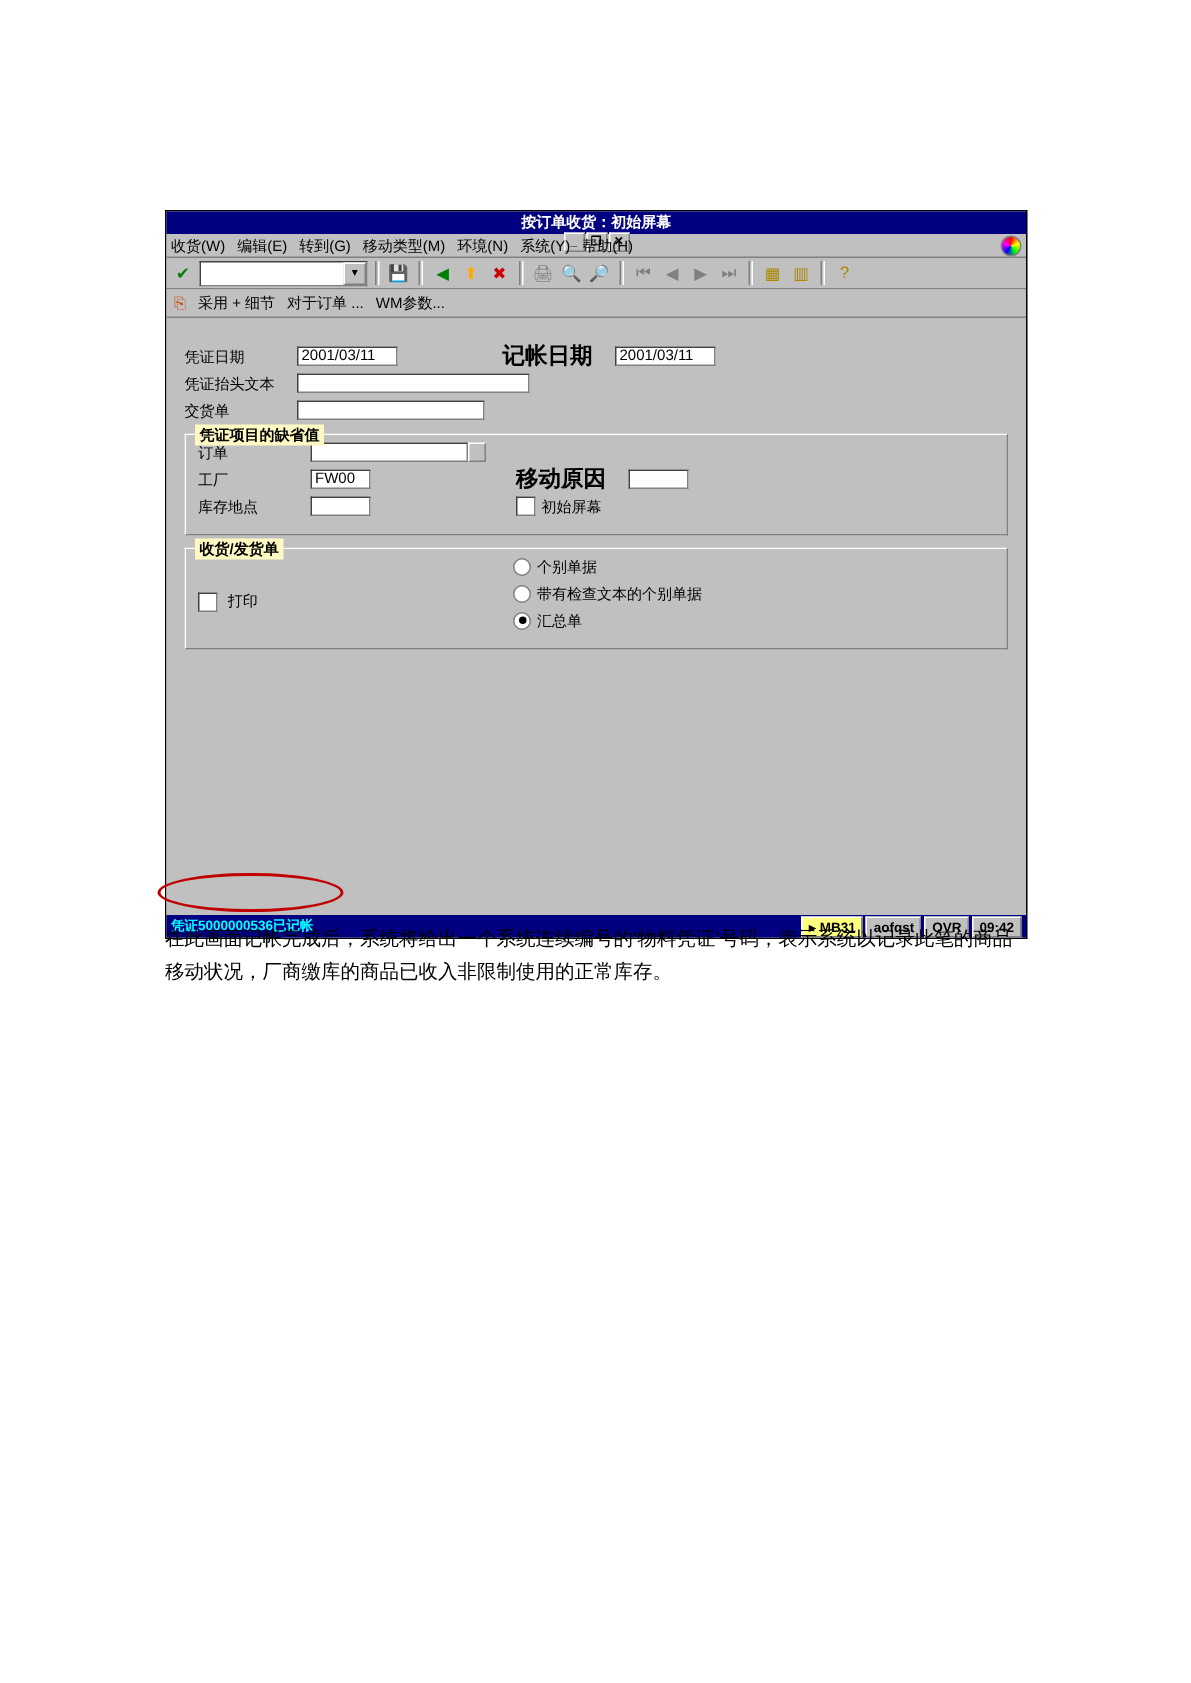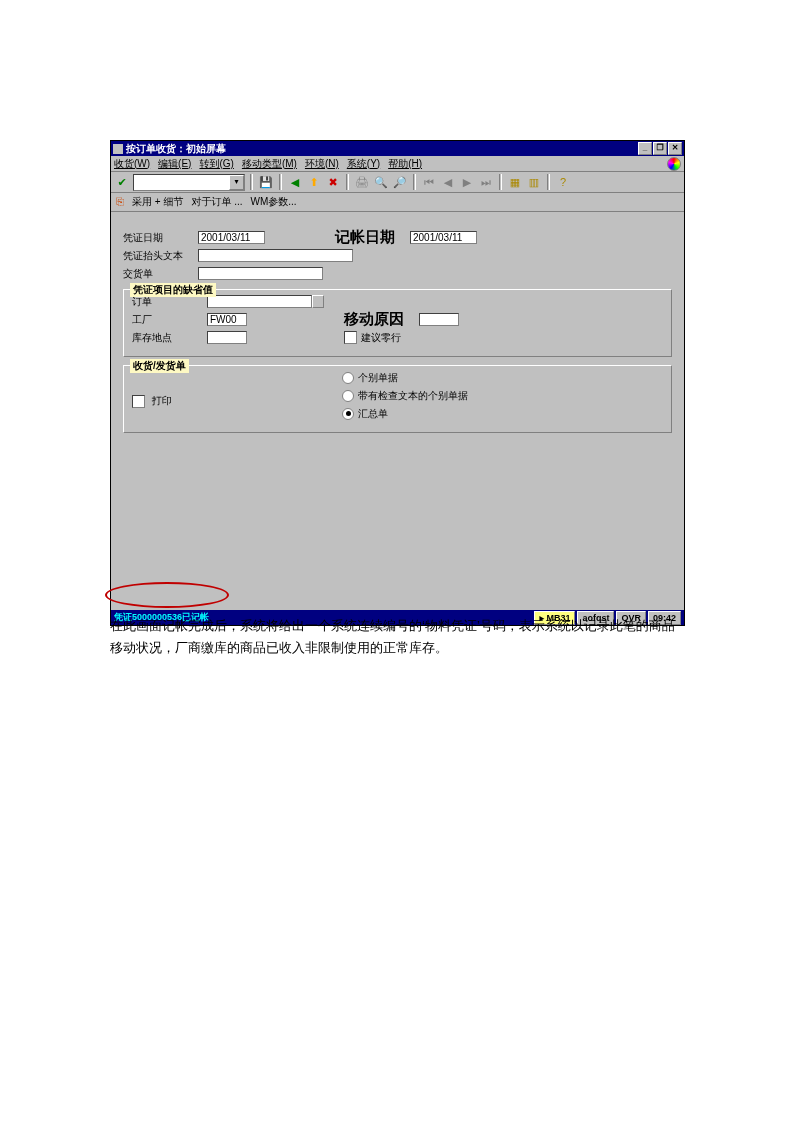--- a/index.html
+++ b/index.html
@@ -21,20 +21,21 @@
   }
   .titlebar {
     height: 15px;
     background: #000080;
     color: #ffffff;
     display: flex;
     align-items: center;
     font-size: 10px;
     padding: 0 2px;
     font-weight: bold;
+    flex-direction: column;
   }
   .titlebar-icon {
     width: 10px; height: 10px;
     background: #c0c0c0;
     margin-right: 3px;
   }
   .titlebar-text { flex: 1; white-space: nowrap; }
   .titlebar-buttons { display: flex; gap: 1px; }
   .tbtn {
     width: 12px; height: 11px;
@@ -48,21 +49,21 @@
   .menubar {
     height: 15px;
     background: #c0c0c0;
     border-bottom: 1px solid #808080;
     display: flex;
     align-items: center;
     font-size: 10px;
     padding: 0 3px;
     gap: 8px;
   }
-  .menubar span { white-space: nowrap; text-decoration: underline; }
+  .menubar span { white-space: nowrap; }
   .minilogo {
     margin-left: auto;
     width: 12px; height: 12px;
     background: conic-gradient(#ff0000, #ffff00, #00ff00, #0000ff, #ff00ff, #ff0000);
     border-radius: 50%;
     border: 1px solid #808080;
   }
   .toolbar {
     height: 20px;
     background: #c0c0c0;
@@ -338,21 +339,21 @@
           <div class="label">工厂</div>
           <div class="txtfield w40">FW00</div>
           <div class="label2" style="margin-left:97px;">移动原因</div>
           <div class="txtfield w40"></div>
         </div>
         <div class="row">
           <div class="label">库存地点</div>
           <div class="txtfield w40"></div>
           <div style="margin-left:97px; display:flex; align-items:center;">
             <span class="checkbox"></span>
-            <span>建议零行</span>
+            <span>初始屏幕</span>
           </div>
         </div>
       </div>
     </div>
 
     <div class="groupbox">
       <div class="grouptitle">收货/发货单</div>
       <div class="groupbox-inner">
         <div style="display:flex;">
           <div style="width:210px;margin-top:24px;">

